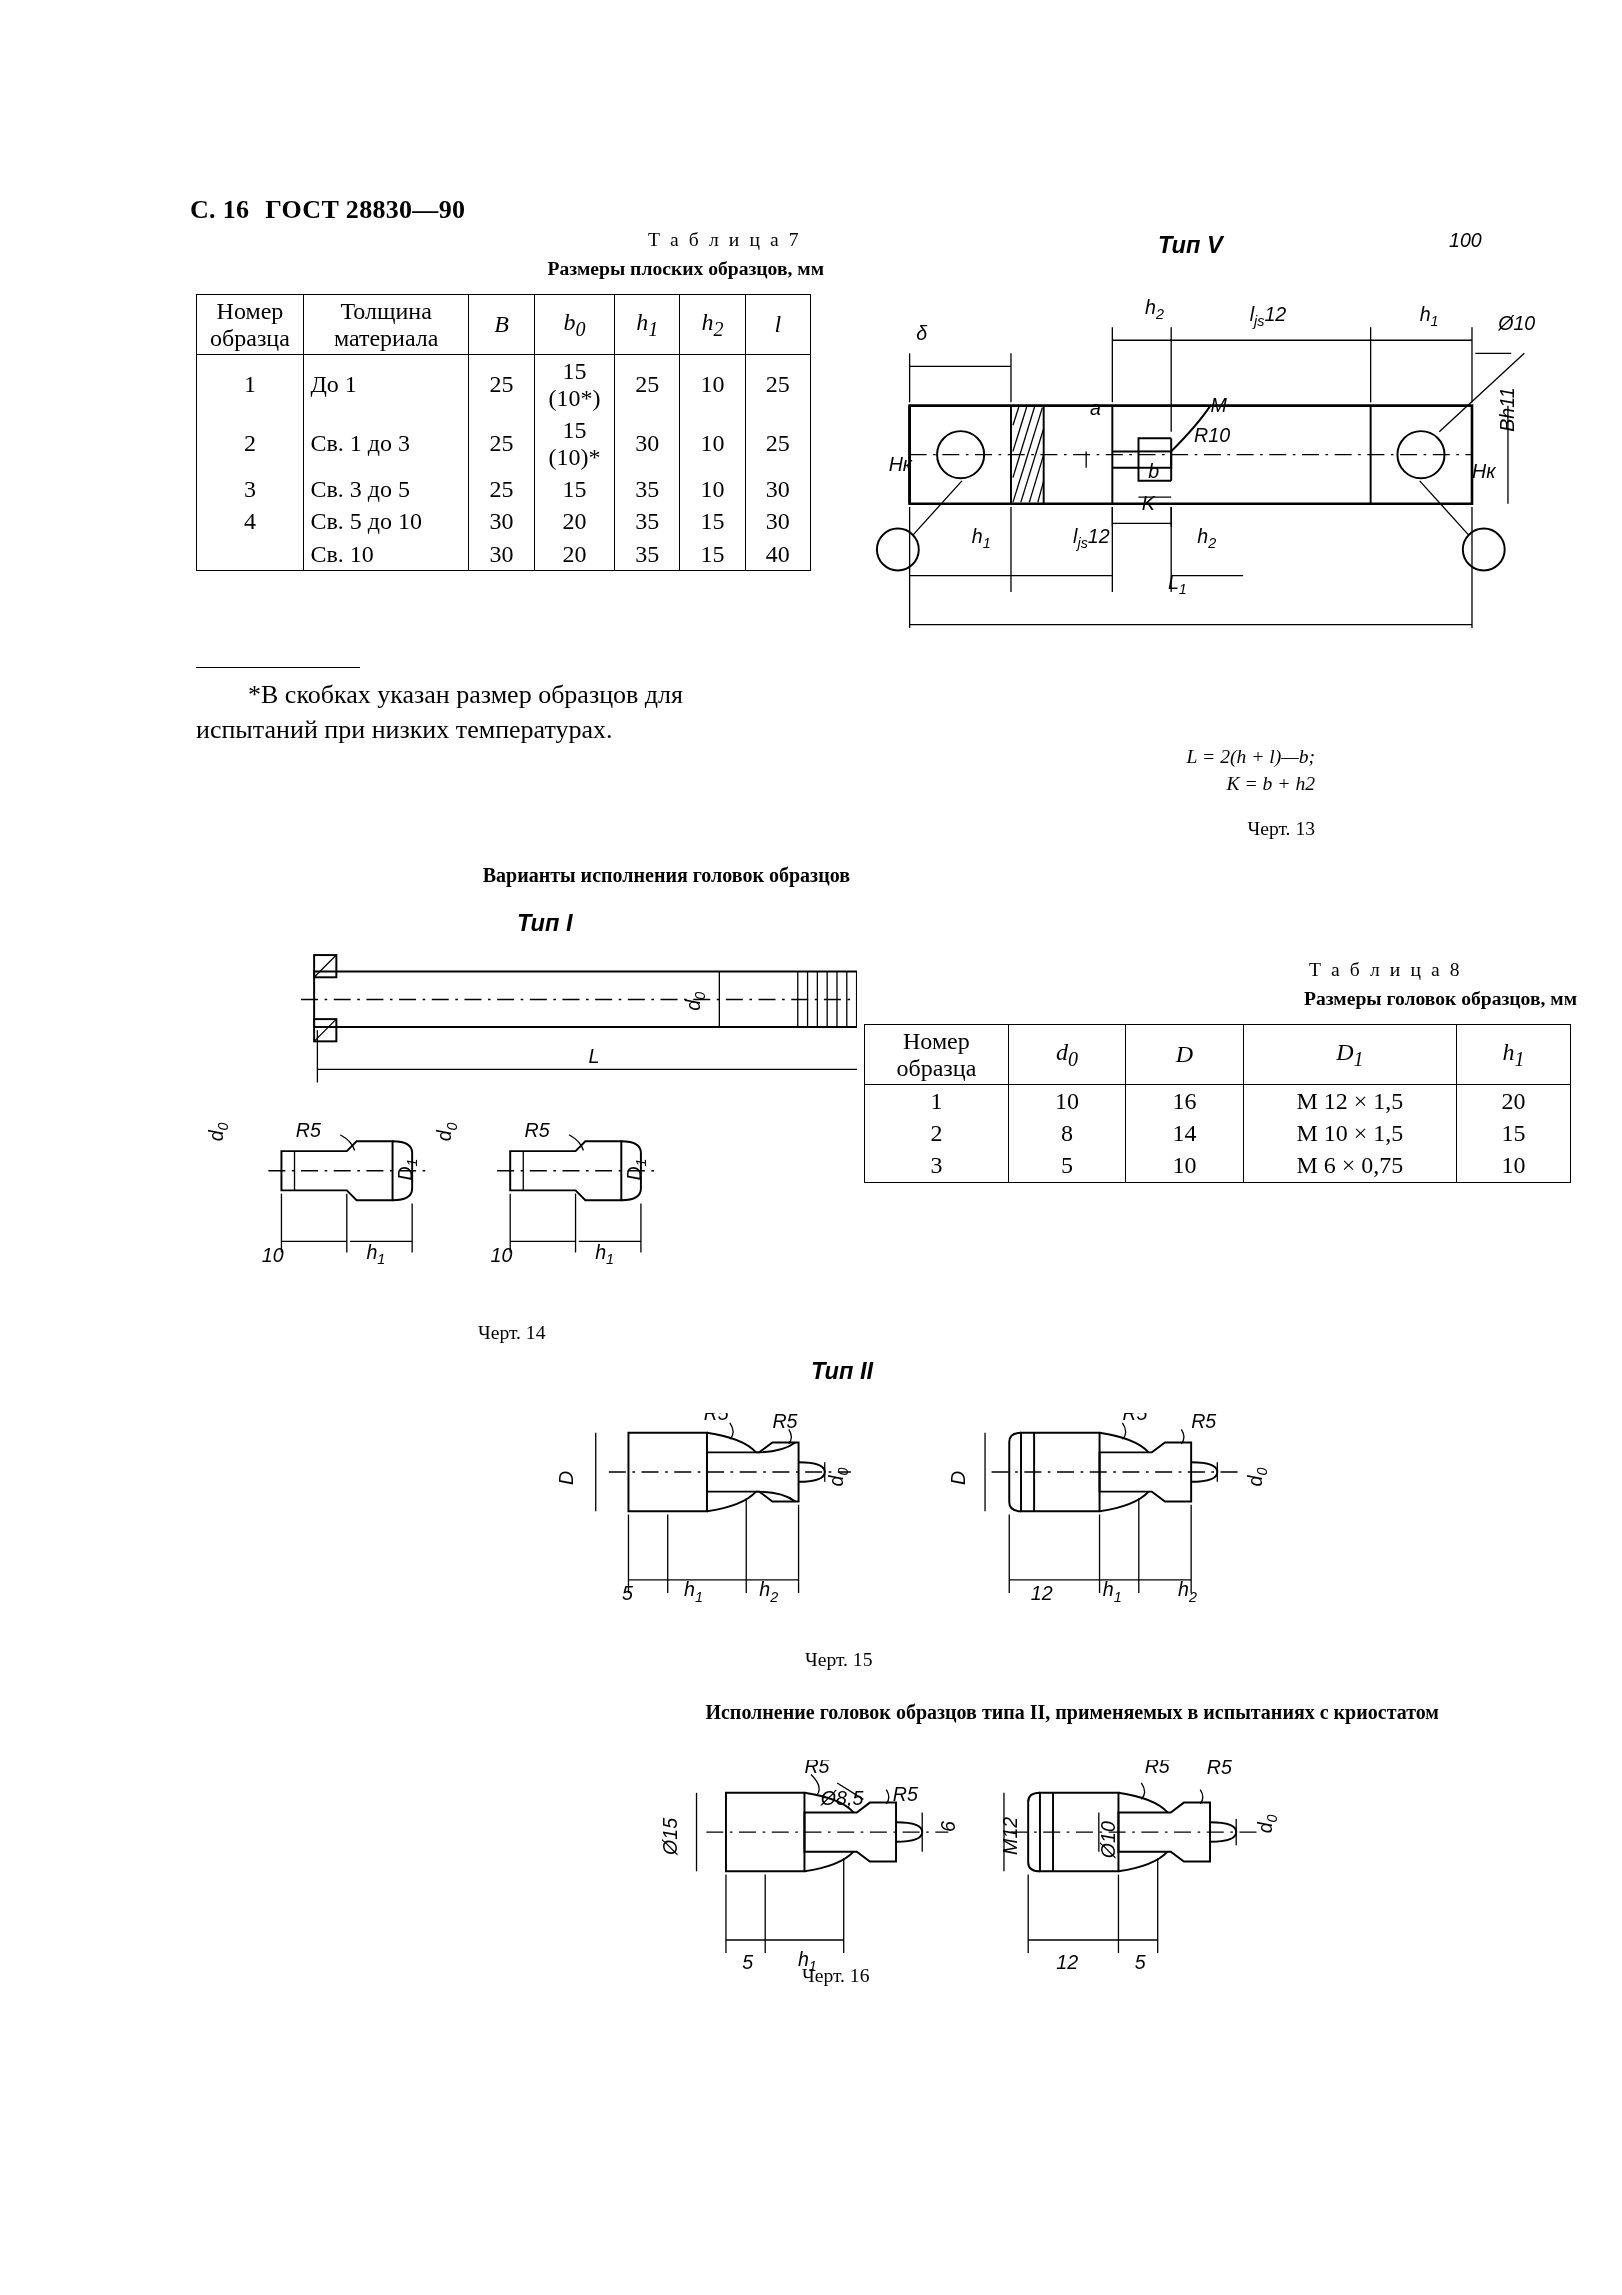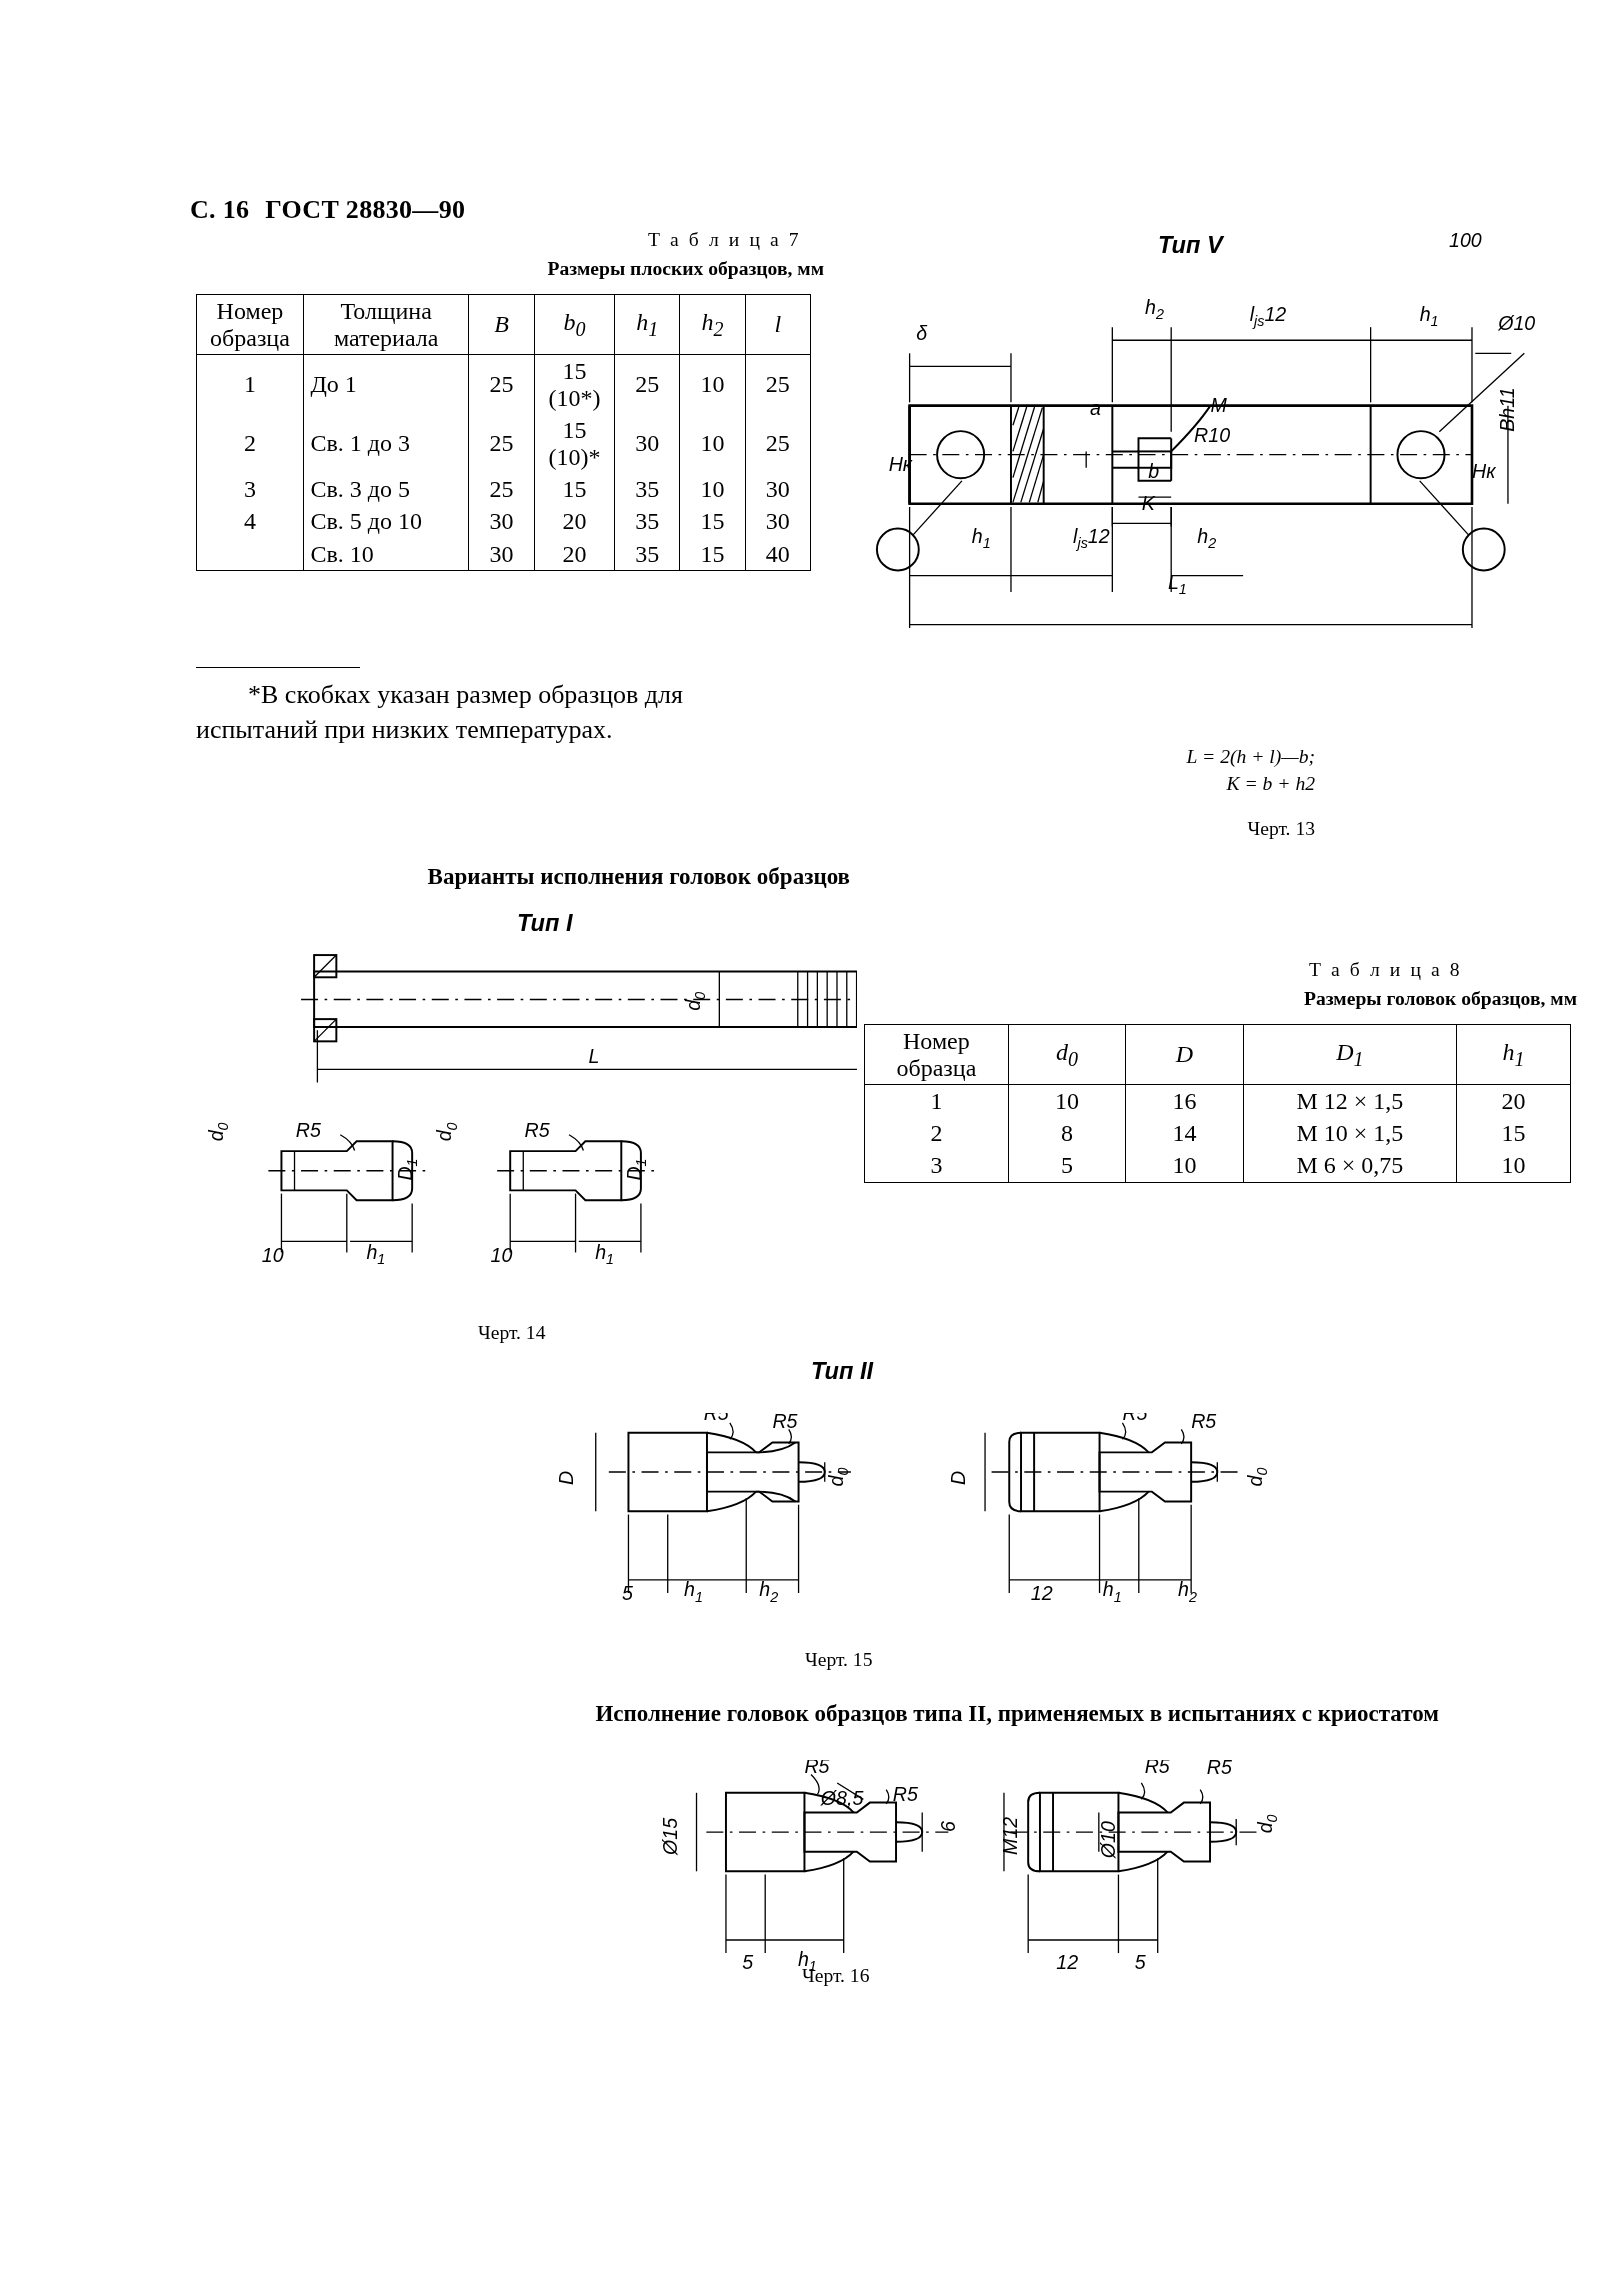--- a/index.html
+++ b/index.html
@@ -47,21 +47,21 @@
   #table7 .rowtall td{height:38px;}
 
   
   #table8{width:707px;}
 
   .footnote{font-size:26px;line-height:1.35;}
   .rule{border-top:1.3px solid #000;width:164px;}
 
   
   .fig-cap{font-size:19.6px;}
-  .sec-title{font-size:23px;font-weight:bold;}
+  .sec-title{font-size:20px;font-weight:bold;}
   .type-label{font-size:23.6px;font-style:italic;font-weight:bold;font-family:"Liberation Sans",sans-serif;}
 
   .formula{font-size:19.6px;}
   .frac{display:inline-block;text-align:center;vertical-align:middle;}
   .frac .num{display:block;border-bottom:1.3px solid #000;padding:0 3.9px;}
   .frac .den{display:block;padding:0 3.9px;}
 
   svg{display:block;}
   .ln{stroke:#000;fill:none;}
   .thin{stroke-width:2;}

